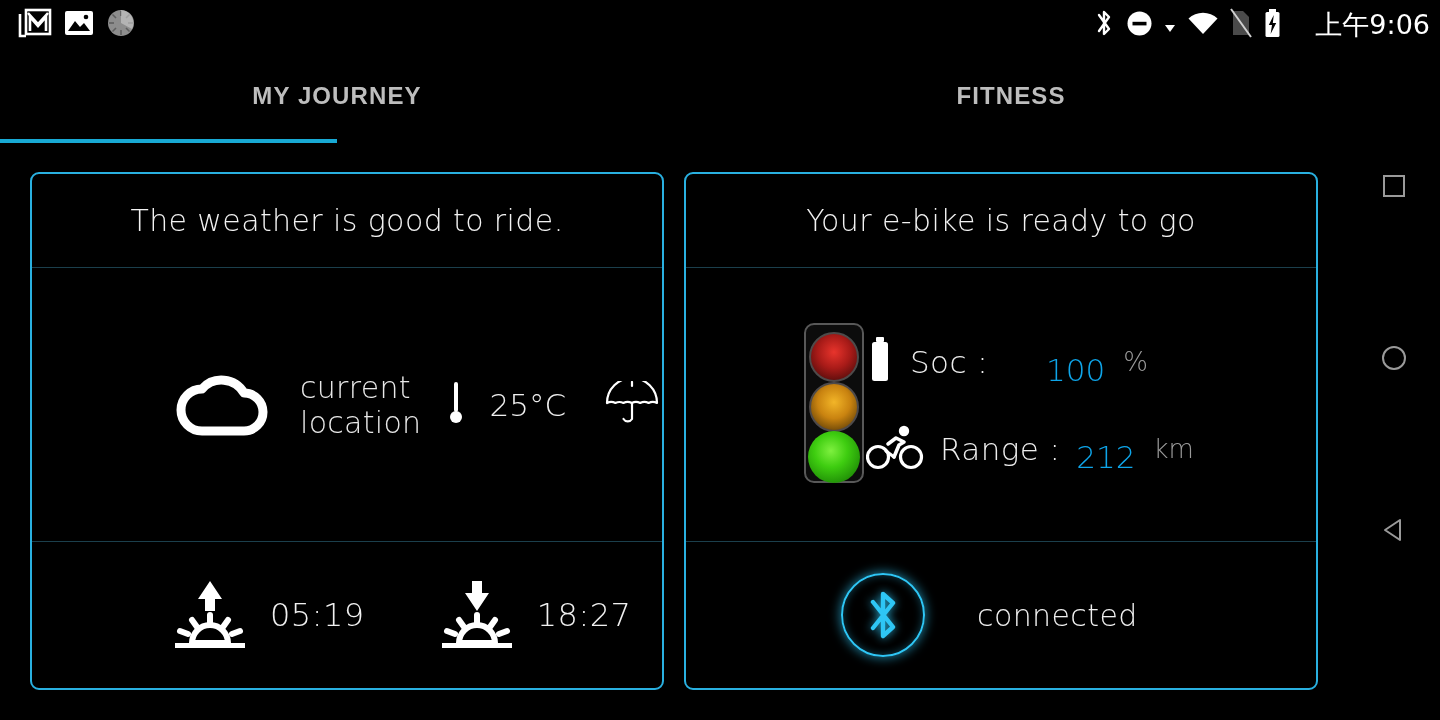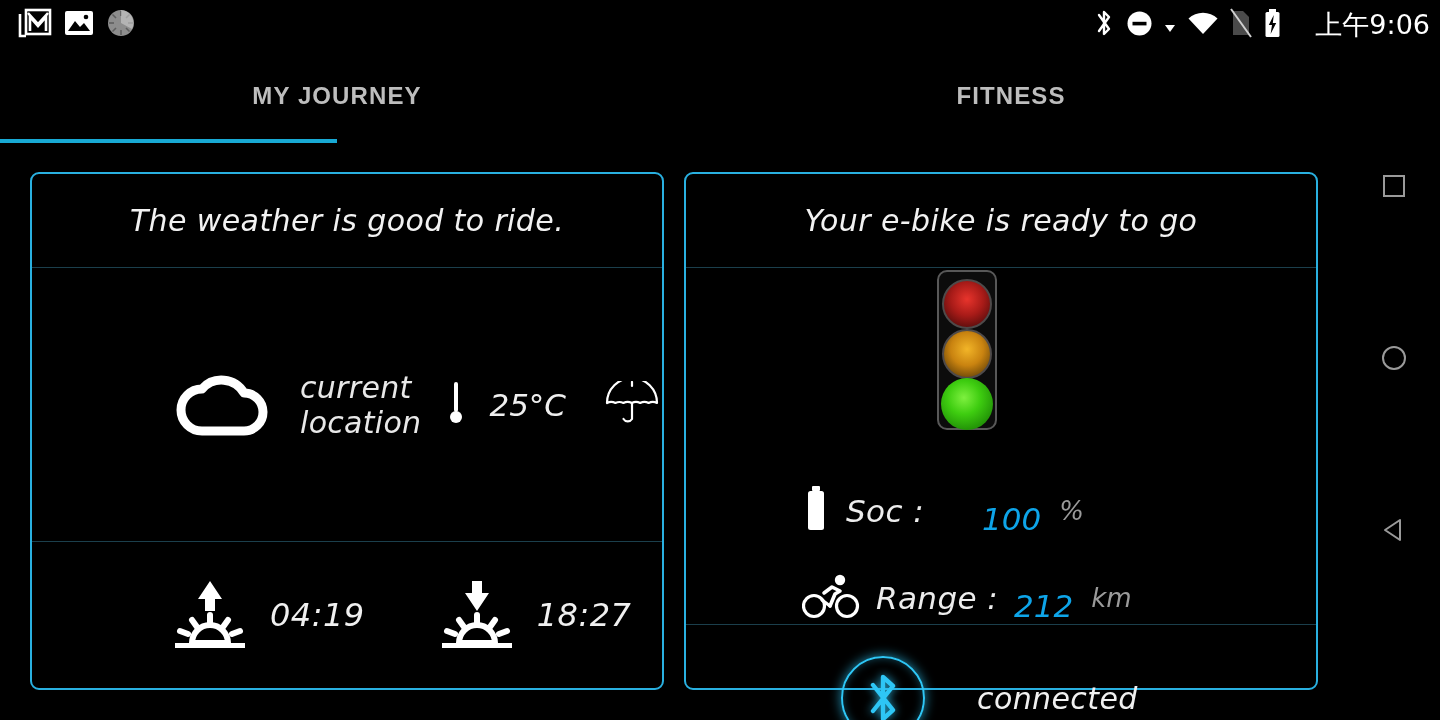--- a/index.html
+++ b/index.html
@@ -104,21 +104,20 @@
   .card {
     width: 634px;
     height: 518px;
     border: 2px solid #29b0e0;
     border-radius: 9px;
     box-sizing: border-box;
     background: #000;
     display: flex;
     flex-direction: column;
     position: relative;
-    font-style: italic;
   }
   .card-head {
     height: 93px;
     flex: 0 0 93px;
     display: flex;
     align-items: center;
     justify-content: center;
     border-bottom: 1px solid #1b3f4c;
   }
   .card-title {
@@ -187,23 +186,21 @@
     font-size: 32px;
     color: #f0f0f0;
     letter-spacing: 0.5px;
   }
   .sun-gap { width: 30px; }
 
   
   .bike-row {
     display: flex;
     align-items: center;
-    gap: 48px;
     padding-left: 116px;
-    flex-direction: column;
   }
   .bike-stats {
     display: flex;
     flex-direction: column;
     gap: 34px;
   }
   .stat-line {
     display: flex;
     align-items: center;
     gap: 16px;
@@ -417,21 +414,21 @@
                 <line x1="38" y1="38" x2="38" y2="46"></line>
                 <line x1="20" y1="43" x2="25" y2="50"></line>
                 <line x1="56" y1="43" x2="51" y2="50"></line>
                 <line x1="8" y1="54" x2="16" y2="57"></line>
                 <line x1="68" y1="54" x2="60" y2="57"></line>
               </g>
               <path d="M20 66 A18 18 0 0 1 56 66 Z" fill="none" stroke="#fff" stroke-width="6"></path>
               <rect x="3" y="66" width="70" height="5" fill="#fff"></rect>
             </svg>
           </span>
-          <span class="sun-time">04:19</span>
+          <span class="sun-time">05:19</span>
           <span class="sun-gap"></span>
           <span>
             <svg width="76" height="72" viewBox="0 0 76 72">
               <path d="M38 34 L26 16 L33 16 L33 4 L43 4 L43 16 L50 16 Z" fill="#fff"></path>
               <g stroke="#fff" stroke-width="6" stroke-linecap="round">
                 <line x1="38" y1="38" x2="38" y2="46"></line>
                 <line x1="20" y1="43" x2="25" y2="50"></line>
                 <line x1="56" y1="43" x2="51" y2="50"></line>
                 <line x1="8" y1="54" x2="16" y2="57"></line>
                 <line x1="68" y1="54" x2="60" y2="57"></line>

